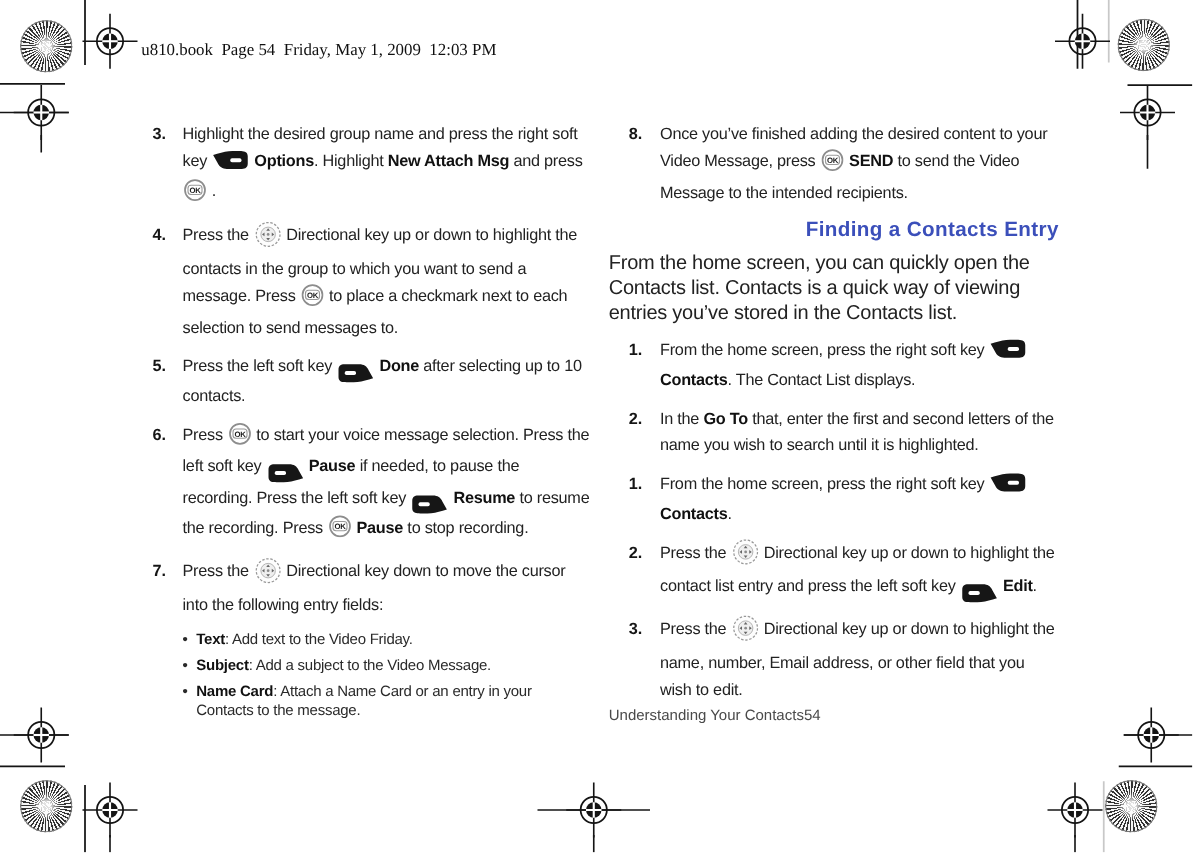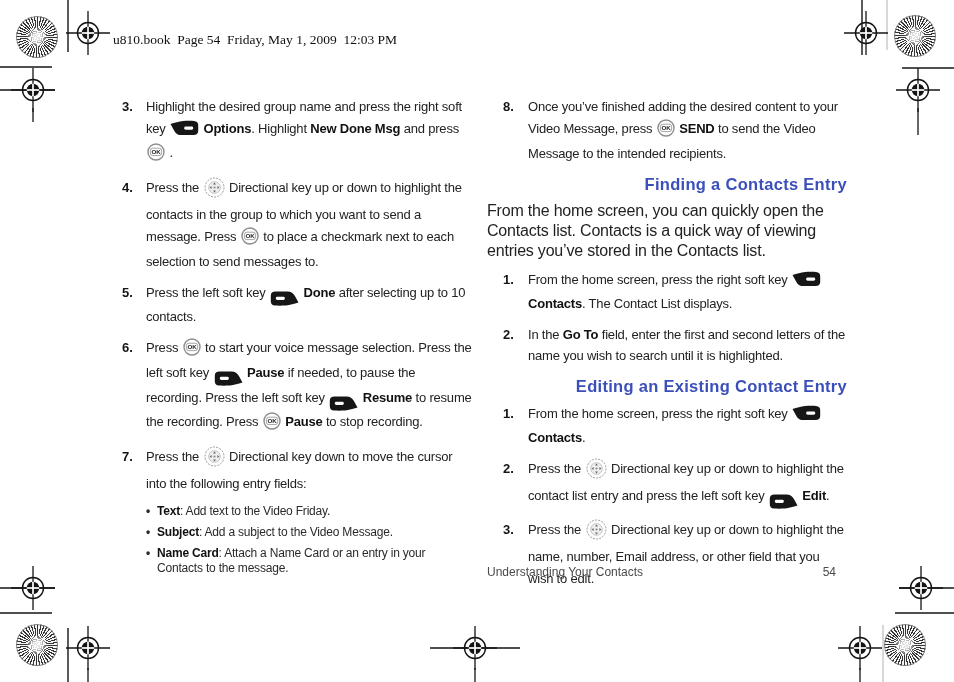--- a/index.html
+++ b/index.html
@@ -25,21 +25,21 @@
   .heading{font-size:16.5px;font-weight:bold;letter-spacing:0.3px;margin:10px 0 7px 0;text-align:right;}
   .para{font-size:16px;line-height:20px;letter-spacing:-0.2px;margin-bottom:8px;color:#222;}
   .bullet{display:flex;margin:0 0 6px 24px;font-size:12px;line-height:15px;letter-spacing:-0.2px;color:#2a2a2a;}
   .bullet .dot{flex:none;width:11px;font-weight:bold;}
   .ico{display:inline-block;margin:0 1px;}
   .ico-soft{vertical-align:-3px;}
   .ico-soft-left{transform:rotate(180deg);}
   .ico-ok{vertical-align:-4px;}
   .ico-dir{vertical-align:-6px;}
   .footer{position:absolute;left:487px;top:565px;width:349px;display:flex;
-    justify-content:space-between;font-size:12px;color:#4a4a4a;}
+    justify-content:flex-start;font-size:12px;color:#4a4a4a;}
 </style>
 </head>
 <body>
 
 <div class="page">
 
   <svg class="marks" width="954" height="682" viewBox="0 0 954 682">
     <defs>
       <g id="bullseye">
         <line x1="-22" y1="0" x2="22" y2="0" stroke="#141414" stroke-width="1.3"></line>
@@ -88,21 +88,21 @@
   <div class="pinwheel" style="left:884px;top:624px;"></div>
 
   <div class="doc-header">u810.book  Page 54  Friday, May 1, 2009  12:03 PM</div>
 
   <div class="col col-left">
       <div class="step">
         <span class="num">3.</span>
         <div class="step-text"><span>Highlight the desired group name and press the right soft key </span><span class="ico ico-soft"><svg width="29" height="16" viewBox="0 0 29 16">
               <path d="M0.5,3.9 C5,2.7 9,1.2 13,0.9 C17,0.7 21.5,0.7 24,0.9 C27,1.1 28.2,2.5 28.2,5.2 L28.2,10.8 C28.2,13.8 26.5,15.1 23.5,15.1 L11.5,15.1 C8,15.1 5.4,13.4 4.1,10.4 Z" fill="#161616"></path>
               <rect x="14.2" y="6.5" width="9" height="3.2" rx="1.4" fill="#fff"></rect>
-            </svg></span><span> </span><b>Options</b><span>. Highlight </span><b>New Done Msg</b><span> and press </span><span class="ico ico-ok"><svg width="18" height="18" viewBox="0 0 18 18">
+            </svg></span><span> </span><b>Options</b><span>. Highlight </span><b>New Attach Msg</b><span> and press </span><span class="ico ico-ok"><svg width="18" height="18" viewBox="0 0 18 18">
               <circle cx="9" cy="9" r="8" fill="#fff" stroke="#8d8d8d" stroke-width="1.4"></circle>
               <rect x="3.4" y="5.2" width="11.2" height="7.4" rx="2.4" fill="none" stroke="#9a9a9a" stroke-width="0.9"></rect>
               <text x="9" y="11.3" font-size="6.2" font-weight="bold" text-anchor="middle" font-family="Liberation Sans, sans-serif" fill="#1c1c1c">OK</text>
             </svg></span><span> .</span></div>
       </div>
       <div class="step">
         <span class="num">4.</span>
         <div class="step-text"><span>Press the </span><span class="ico ico-dir"><svg width="21" height="21" viewBox="0 0 21 21">
               <circle cx="10.5" cy="10.5" r="9.5" fill="#fdfdfd" stroke="#999" stroke-width="1" stroke-dasharray="2 1.3"></circle>
               <circle cx="10.5" cy="10.5" r="5.8" fill="#efefef" stroke="#b5b5b5" stroke-width="0.8"></circle>
@@ -174,23 +174,22 @@
       <div class="para"><span>From the home screen, you can quickly open the Contacts list. Contacts is a quick way of viewing entries you’ve stored in the Contacts list.</span></div>
       <div class="step">
         <span class="num">1.</span>
         <div class="step-text"><span>From the home screen, press the right soft key </span><span class="ico ico-soft"><svg width="29" height="16" viewBox="0 0 29 16">
               <path d="M0.5,3.9 C5,2.7 9,1.2 13,0.9 C17,0.7 21.5,0.7 24,0.9 C27,1.1 28.2,2.5 28.2,5.2 L28.2,10.8 C28.2,13.8 26.5,15.1 23.5,15.1 L11.5,15.1 C8,15.1 5.4,13.4 4.1,10.4 Z" fill="#161616"></path>
               <rect x="14.2" y="6.5" width="9" height="3.2" rx="1.4" fill="#fff"></rect>
             </svg></span><span> </span><b>Contacts</b><span>. The Contact List displays.</span></div>
       </div>
       <div class="step">
         <span class="num">2.</span>
-        <div class="step-text"><span>In the </span><b>Go To</b><span> field, enter the first and second letters of the name you wish to search until it is highlighted.</span></div>
-      </div>
-      <div class="heading" style="color: rgb(59, 79, 186);">Editing an Existing Contact Entry</div>
+        <div class="step-text"><span>In the </span><b>Go To</b><span> that, enter the first and second letters of the name you wish to search until it is highlighted.</span></div>
+      </div>
       <div class="step">
         <span class="num">1.</span>
         <div class="step-text"><span>From the home screen, press the right soft key </span><span class="ico ico-soft"><svg width="29" height="16" viewBox="0 0 29 16">
               <path d="M0.5,3.9 C5,2.7 9,1.2 13,0.9 C17,0.7 21.5,0.7 24,0.9 C27,1.1 28.2,2.5 28.2,5.2 L28.2,10.8 C28.2,13.8 26.5,15.1 23.5,15.1 L11.5,15.1 C8,15.1 5.4,13.4 4.1,10.4 Z" fill="#161616"></path>
               <rect x="14.2" y="6.5" width="9" height="3.2" rx="1.4" fill="#fff"></rect>
             </svg></span><span> </span><b>Contacts</b><span>.</span></div>
       </div>
       <div class="step">
         <span class="num">2.</span>
         <div class="step-text"><span>Press the </span><span class="ico ico-dir"><svg width="21" height="21" viewBox="0 0 21 21">

